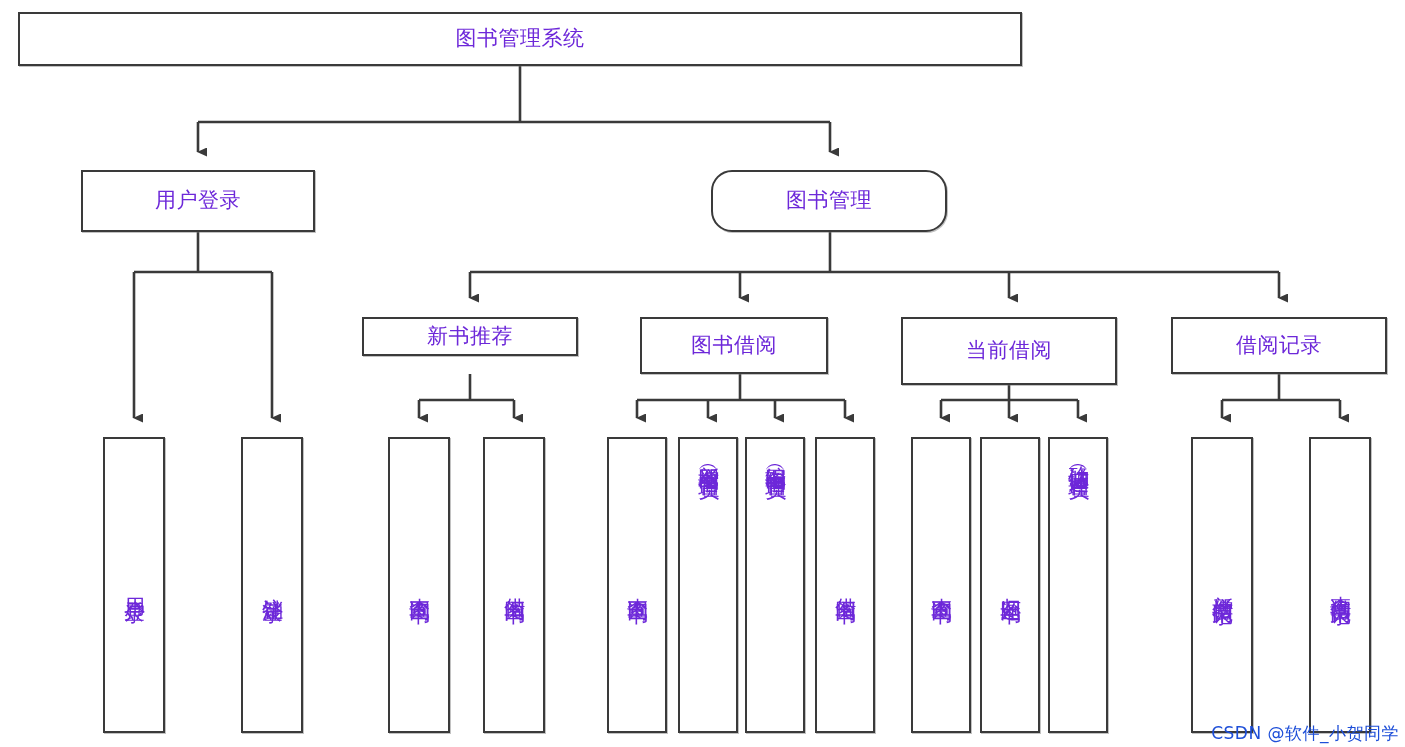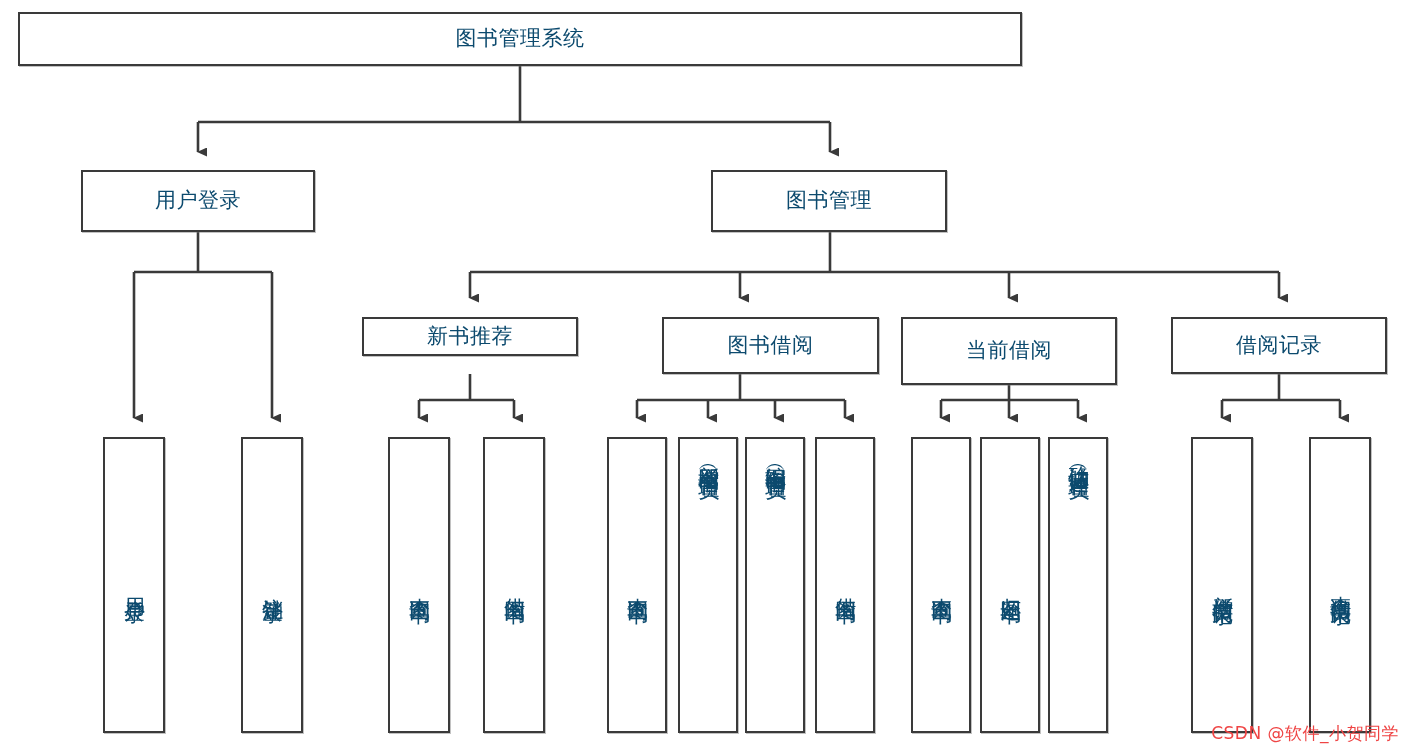--- a/index.html
+++ b/index.html
@@ -27,21 +27,21 @@
     position: absolute;
     box-sizing: border-box;
     background: #ffffff;
     border: 2px solid #3a3a3a;
     display: flex;
     align-items: center;
     justify-content: center;
     box-shadow: 1px 1px 0 rgba(120,120,120,0.45);
   }
   .node .label {
-    color: #0c4a6e;
+    color: #6d28d9;
     font-size: 21px;
     line-height: 1.12;
     letter-spacing: 0.5px;
     text-align: center;
     white-space: nowrap;
   }
   .node.vertical {
     align-items: flex-start;
     padding-top: 10px;
   }
@@ -54,21 +54,21 @@
     font-size: 21px;
   }
   .node.vertical.centered {
     align-items: center;
     padding-top: 0;
   }
   #watermark {
     position: absolute;
     right: 6px;
     bottom: 2px;
-    color: #ef4444;
+    color: #1d4ed8;
     font-size: 17px;
     letter-spacing: 0.5px;
     white-space: nowrap;
     font-family: "DejaVu Sans", "Liberation Sans", sans-serif;
   }
 </style>
 </head>
 <body>
 
 <div id="canvas">
@@ -124,28 +124,28 @@
     </g>
   </svg>
 
   <div class="node" style="left:18px; top:12px; width:1004px; height:54px;">
     <span class="label">图书管理系统</span>
   </div>
 
   <div class="node" style="left:81px; top:170px; width:234px; height:62px;">
     <span class="label">用户登录</span>
   </div>
-  <div class="node" style="left:711px; top:170px; width:236px; height:62px;">
+  <div class="node" style="left:711px; top:170px; width:236px; height:62px;border-radius:21px;">
     <span class="label">图书管理</span>
   </div>
 
   <div class="node" style="left:362px; top:317px; width:216px; height:39px;">
     <span class="label">新书推荐</span>
   </div>
-  <div class="node" style="left:662px; top:317px; width:217px; height:57px;">
+  <div class="node" style="left:640px; top:317px; width:188px; height:57px;">
     <span class="label">图书借阅</span>
   </div>
   <div class="node" style="left:901px; top:317px; width:216px; height:68px;">
     <span class="label">当前借阅</span>
   </div>
   <div class="node" style="left:1171px; top:317px; width:216px; height:57px;">
     <span class="label">借阅记录</span>
   </div>
 
   <div class="node vertical centered" style="left:103px; top:437px; width:62px; height:296px;">

